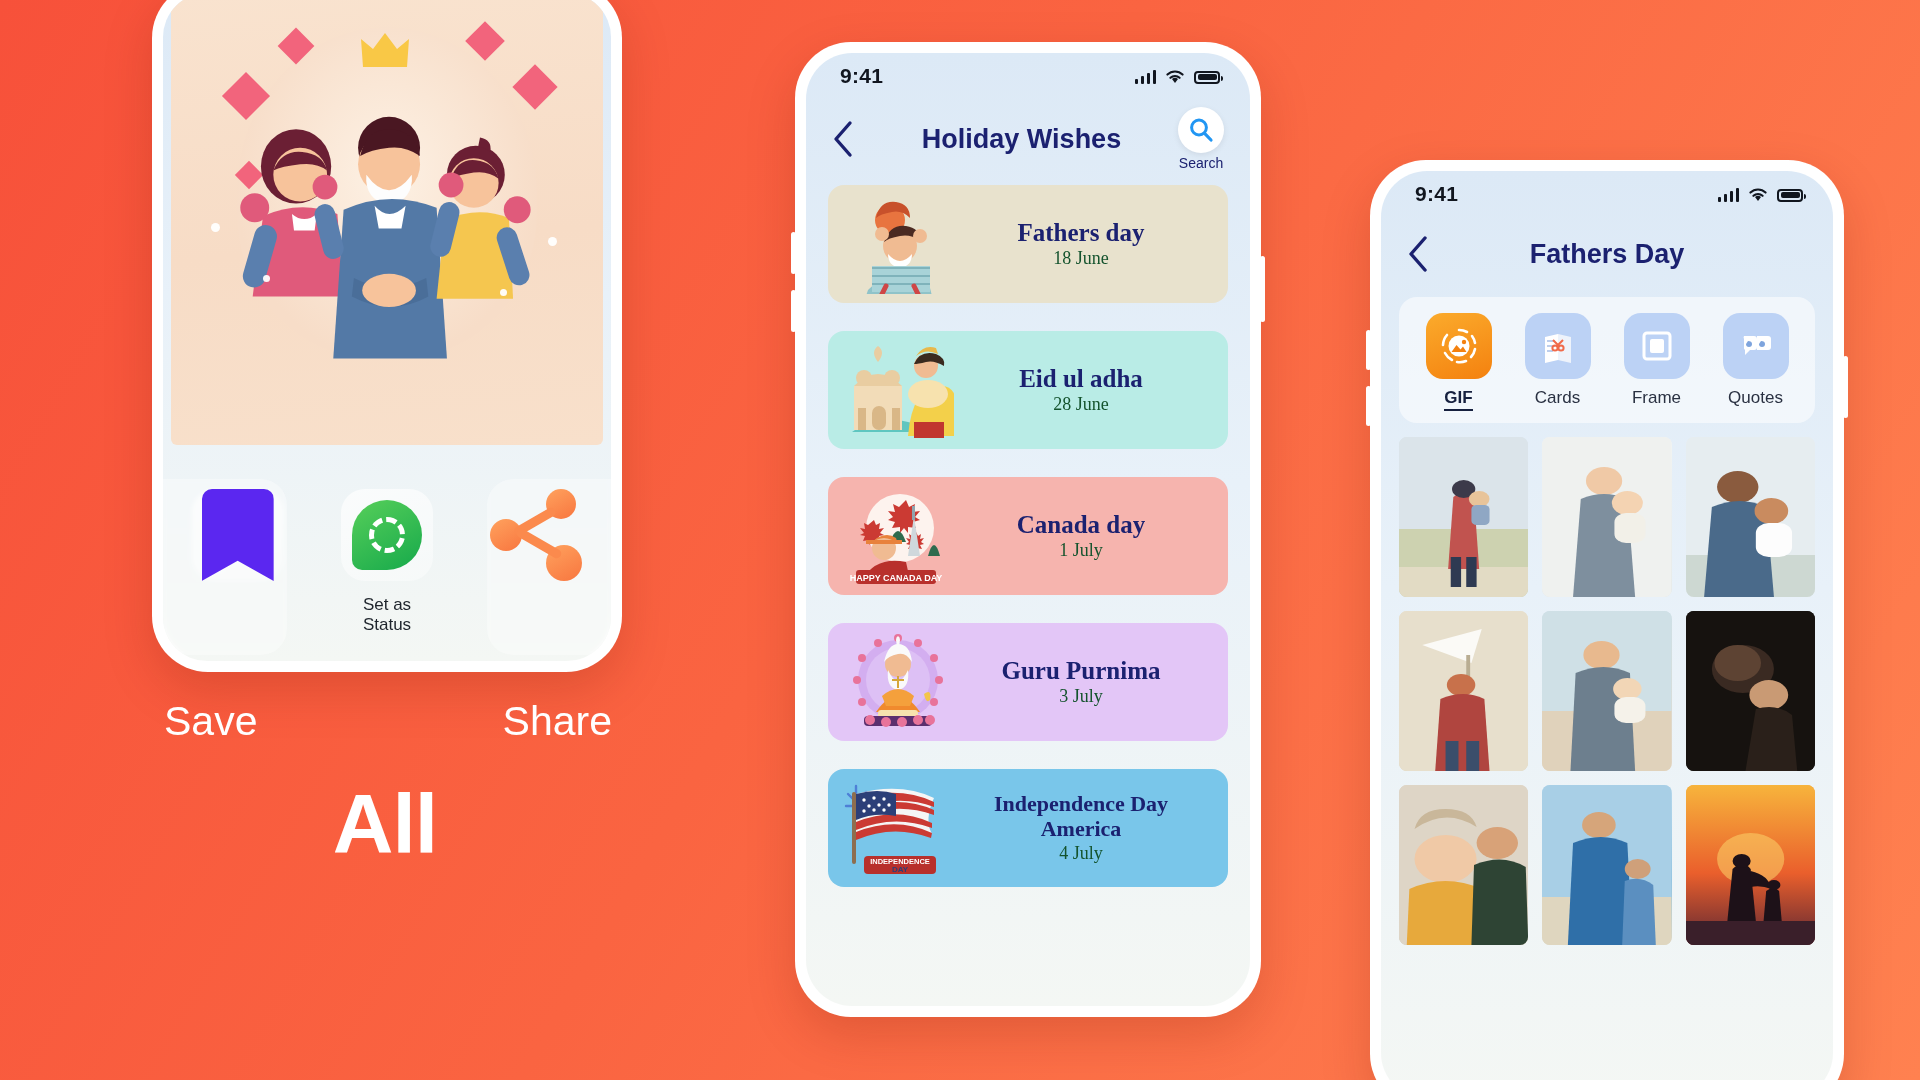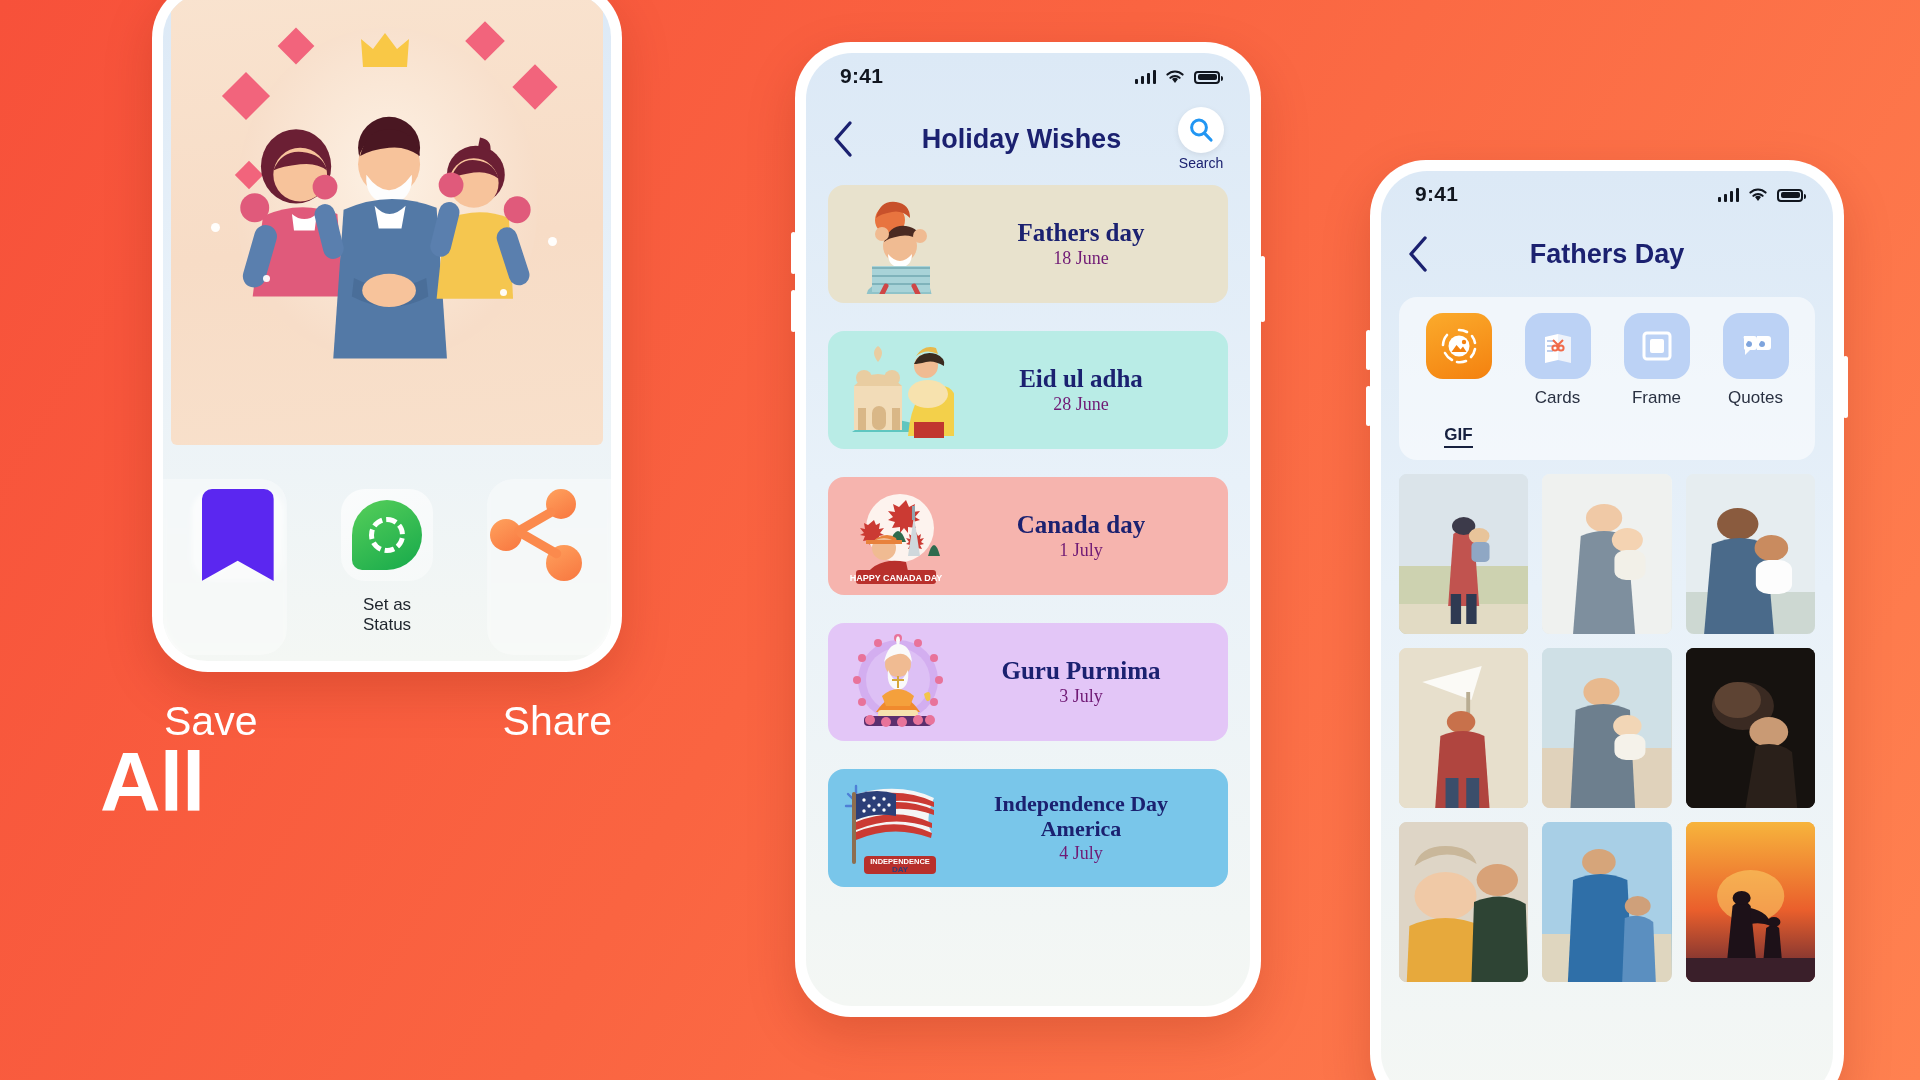--- a/index.html
+++ b/index.html
@@ -110,22 +110,22 @@
     background:linear-gradient(150deg,#ffa25e,#f8763f);}
   .shareline{position:absolute;height:9px;background:#fb8a4d;border-radius:5px;}
 
   .cta-row{
     position:absolute;left:150px;top:698px;width:476px;
     display:flex;justify-content:space-between;padding:0 14px;
     color:#fff;font-size:41px;
   }
 
   .headline{
-    position:absolute; left:100px; top:740px; width:570px;
-    text-align:left; color:#fff; font-weight:bold;
+    position:absolute; left:100px; top:782px; width:570px;
+    text-align:center; color:#fff; font-weight:bold;
     font-size:84px; line-height:1.02; letter-spacing:-1px;
   }
 
   
   #phone-mid { left:795px; top:42px; width:466px; height:975px; }
   .mid-header{
     height:80px;display:flex;align-items:center;
     padding:0 26px;position:relative;
   }
   .mid-title{
@@ -141,35 +141,35 @@
   .search-lbl{font-size:14px;color:#1b2170;}
 
   .list{padding:6px 22px 0;display:flex;flex-direction:column;gap:28px;}
   .hcard{
     height:118px;border-radius:16px;display:flex;align-items:center;
     padding:0 14px;overflow:hidden;position:relative;
   }
   .hthumb{width:112px;height:100px;flex:0 0 112px;position:relative;}
   .htext{flex:1;text-align:center;padding-right:6px;}
   .hname{font-family:"Liberation Serif",serif;font-size:25px;color:#1b2170;font-weight:bold;line-height:1.1;}
-  .hdate{font-family:"Liberation Serif",serif;font-size:18px;color:#701a75;margin-top:2px;}
+  .hdate{font-family:"Liberation Serif",serif;font-size:18px;color:#14532d;margin-top:2px;}
 
   
   #phone-right{ left:1370px; top:160px; width:474px; height:950px; }
   .r-header{height:74px;display:flex;align-items:center;padding:0 26px;position:relative;}
   .r-title{position:absolute;left:0;right:0;text-align:center;font-size:27px;font-weight:bold;color:#1b2170;}
   .tabwrap{
     margin:6px 18px 0;background:rgba(255,255,255,.55);
     border-radius:18px;padding:16px 10px 12px;
     display:flex;justify-content:space-around;
   }
   .tab{display:flex;flex-direction:column;align-items:center;gap:9px;width:84px;}
   .tabicon{width:66px;height:66px;border-radius:17px;display:flex;align-items:center;justify-content:center;}
   .tablabel{font-size:17px;color:#2a3142;}
-  .tab.active .tablabel{color:#16203f;font-weight:bold;border-bottom:2px solid #16203f;padding-bottom:1px;margin-top:37px;}
+  .tab.active .tablabel{color:#16203f;font-weight:bold;border-bottom:2px solid #16203f;padding-bottom:1px;}
   .grid{padding:14px 18px 0;display:grid;grid-template-columns:repeat(3,1fr);gap:14px;}
   .ph{height:160px;border-radius:8px;overflow:hidden;position:relative;}
 </style>
 </head>
 <body>
 
 <div class="bg"></div>
 
 <div class="phone" id="phone-left">
   <div class="screen">

